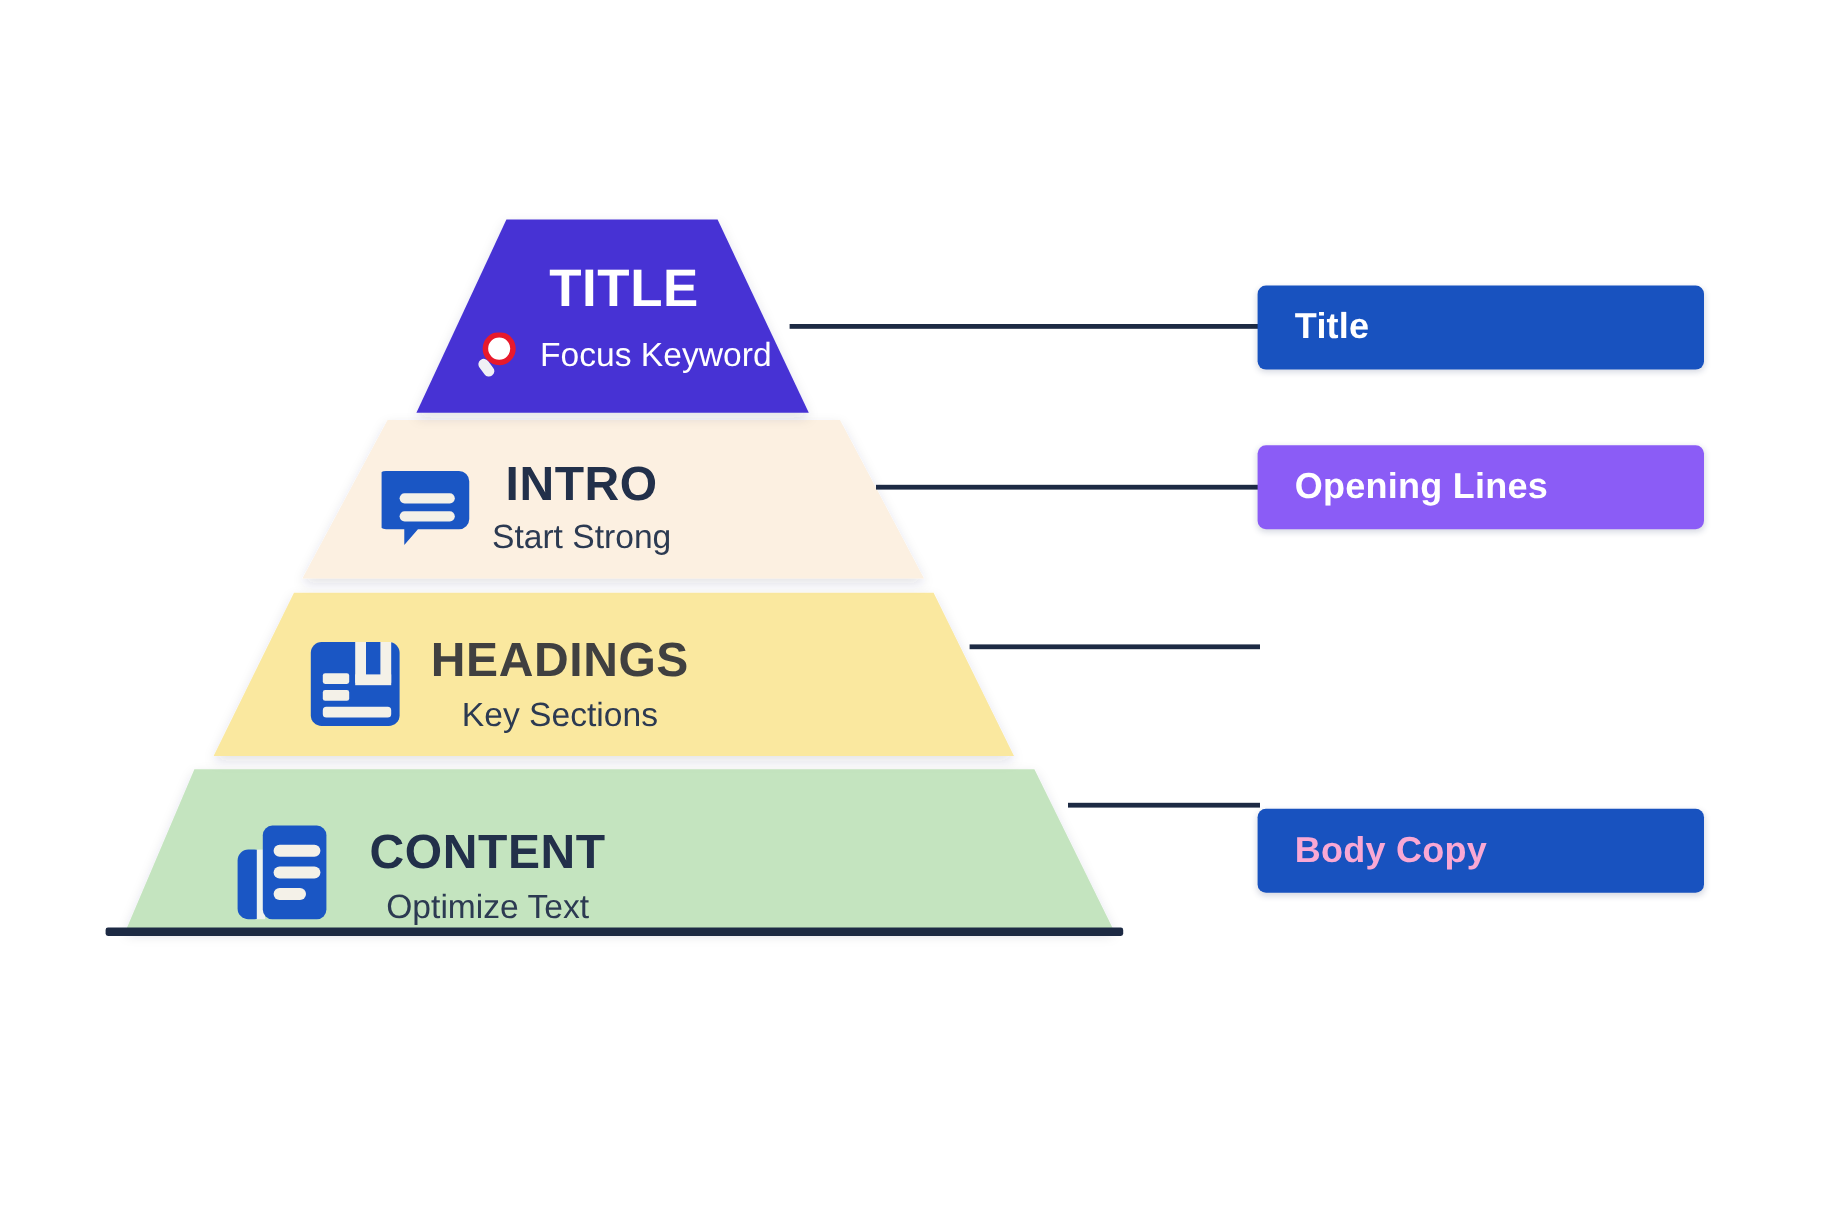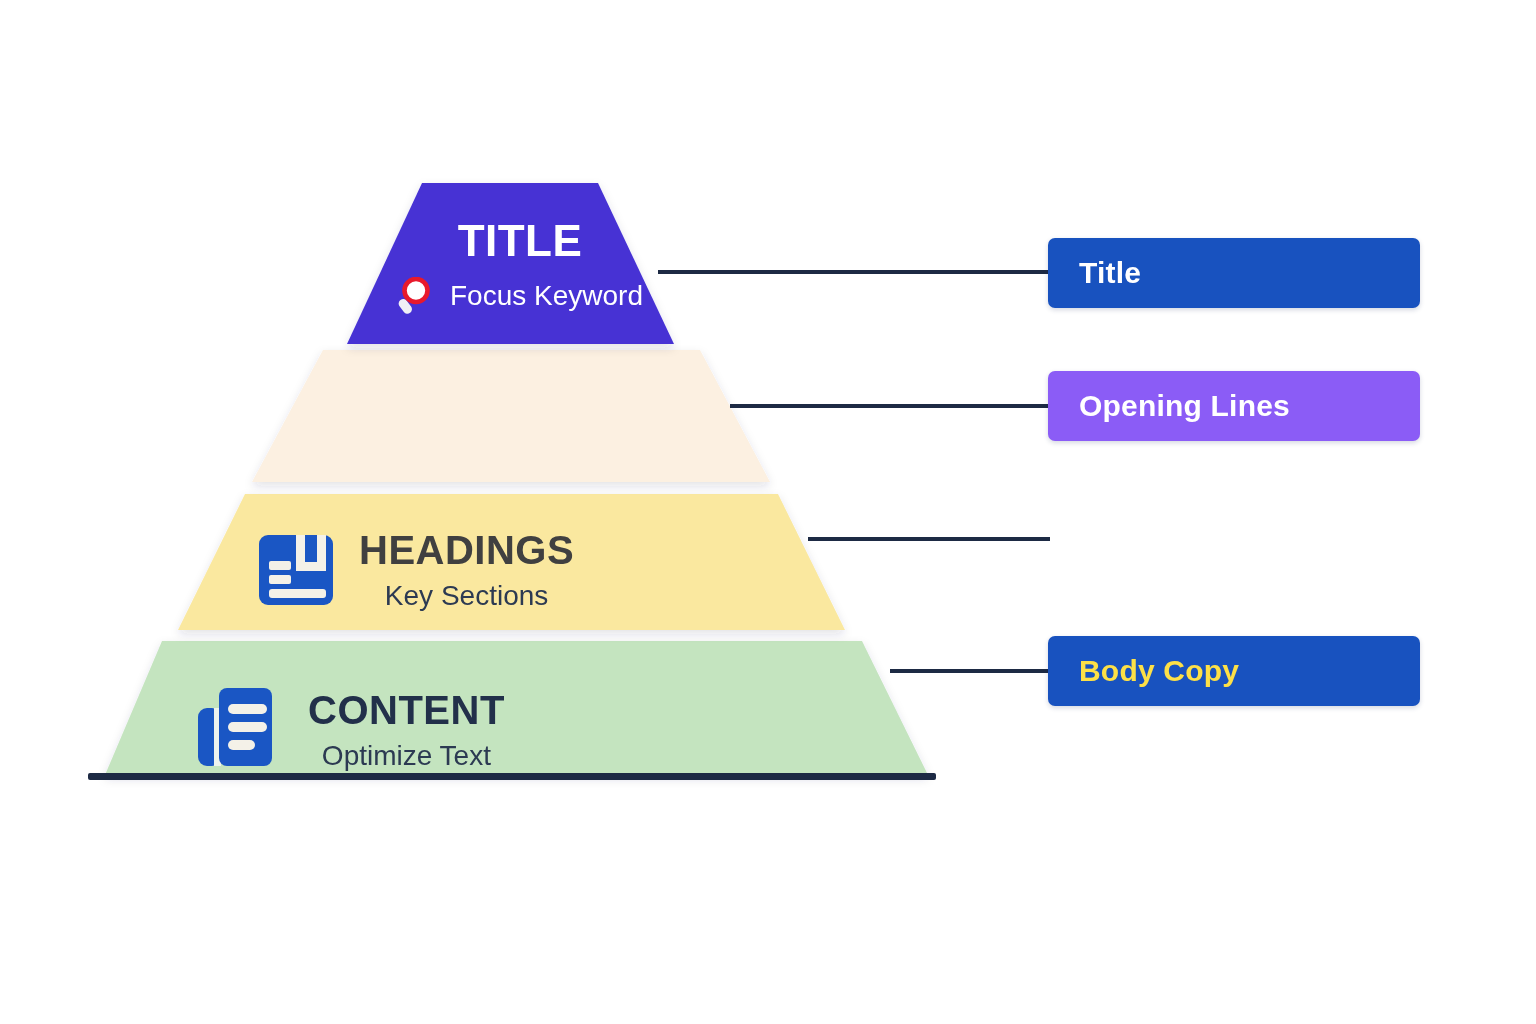--- a/index.html
+++ b/index.html
@@ -190,20 +190,33 @@
       <span class="icon-box">
         <svg width="34" height="38" viewBox="0 0 34 38">
           <rect x="3.5" y="21.5" width="9" height="16" rx="4.4" transform="rotate(-37 8 29)" fill="#f0f0f5"></rect>
           <circle cx="19" cy="13.5" r="11.5" fill="#ffffff" stroke="#e8192c" stroke-width="4.6"></circle>
         </svg>
       </span>
       <span class="tier-sub">Focus Keyword</span>
     </div>
   </div>
 
+  <div class="tier-text" id="tier2-text">
+    <span class="icon-box">
+      <svg width="76" height="76" viewBox="0 0 76 76">
+        <path d="M6 10 h64 a9 9 0 0 1 9 9 v33 a9 9 0 0 1 -9 9 h-36 l-12 14 v-14 h-16 a9 9 0 0 1 -9 -9 v-33 a9 9 0 0 1 9 -9 z" transform="translate(-2,-2) scale(0.95)" fill="#1a56c4"></path>
+        <rect x="15" y="26" width="46" height="8.5" rx="4.2" fill="#f4f1e8"></rect>
+        <rect x="15" y="41" width="46" height="8.5" rx="4.2" fill="#f4f1e8"></rect>
+      </svg>
+    </span>
+    <div id="tier2-col">
+      <div class="tier-title">INTRO</div>
+      <div class="tier-sub">Start Strong</div>
+    </div>
+  </div>
 
   <div class="tier-text" id="tier3-text">
     <span class="icon-box">
       <svg width="82" height="82" viewBox="0 0 82 82">
         <rect x="4" y="6" width="74" height="70" rx="9" fill="#1a56c4"></rect>
 
         <rect x="41" y="6" width="9" height="34" fill="#f4f1e8"></rect>
         <rect x="62" y="6" width="9" height="34" fill="#f4f1e8"></rect>
         <rect x="41" y="33" width="30" height="9" fill="#f4f1e8"></rect>
 
@@ -233,15 +246,15 @@
       </svg>
     </span>
     <div id="tier4-col">
       <div class="tier-title">CONTENT</div>
       <div class="tier-sub">Optimize Text</div>
     </div>
   </div>
 
   <div class="label-chip" id="chip-0" style="background: rgb(24, 82, 191); color: rgb(255, 255, 255);">Title</div>
   <div class="label-chip" id="chip-1" style="background: #8b5cf6; color: rgb(255, 255, 255);">Opening Lines</div>
-  <div class="label-chip" id="chip-3" style="background: rgb(24, 82, 191); color: #fde047;">Body Copy</div>
+  <div class="label-chip" id="chip-3" style="background: rgb(24, 82, 191); color: #f9a8d4; margin-top: 38px;">Body Copy</div>
 
 </div>
 
 </body></html>

